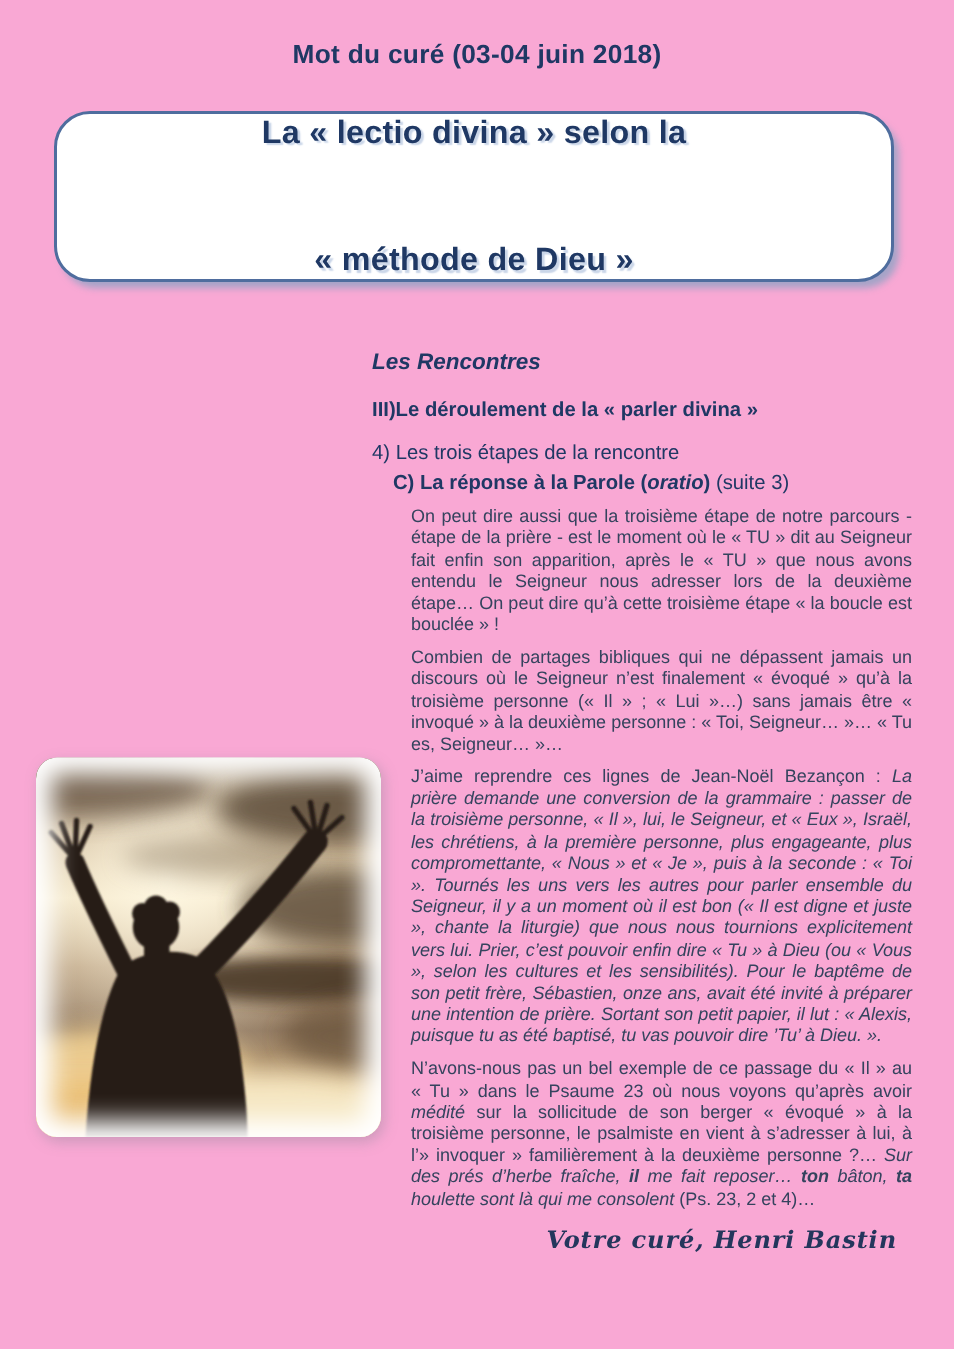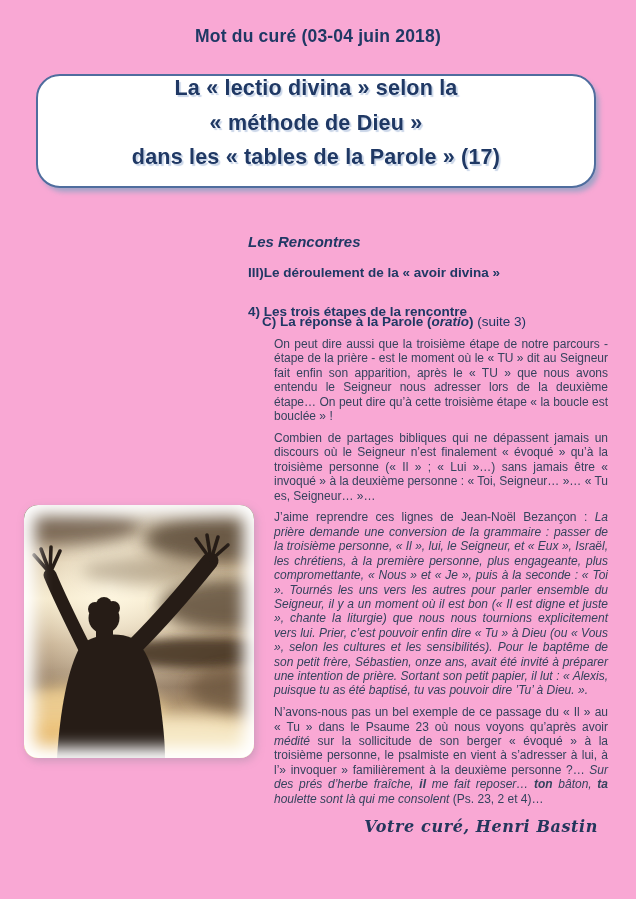--- a/index.html
+++ b/index.html
@@ -17,40 +17,40 @@
     position:absolute;top:26px;left:0;width:100%;
     text-align:center;font-size:17.5px;font-weight:700;
     color:#1f3864;letter-spacing:.2px;
   }
   
   .title-box{
     position:absolute;left:36px;top:74px;width:556px;height:110px;
     background:#ffffff;
     border:2.5px solid #4f6d9e;border-radius:24px;
     box-shadow:4px 5px 5px -1px rgba(142,162,196,.8);
-    display:flex;flex-direction:column;justify-content:flex-start;align-items:center;
+    display:flex;flex-direction:column;justify-content:space-between;align-items:center;
     gap:10px;
   }
   .title-line{
     font-size:21.5px;font-weight:700;color:#1f3864;line-height:1.15;
     text-shadow:1.8px 1.8px 1px #c9d5e8;
     letter-spacing:.2px;white-space:nowrap;
   }
   
   .h-rencontres{
     position:absolute;left:248px;top:233px;
     font-size:15px;font-weight:700;font-style:italic;color:#1f3864;
   }
   .h-iii{
     position:absolute;left:248px;top:265px;
     font-size:13.5px;font-weight:700;color:#1f3864;
   }
   .h-4{
-    position:absolute;left:248px;top:304px;
-    font-size:13.5px;font-weight:700;color:#1f3864;
+    position:absolute;left:248px;top:294px;
+    font-size:13.5px;font-weight:400;color:#1f3864;
   }
   .h-c{
     position:absolute;left:262px;top:314px;
     font-size:13.5px;color:#1f3864;
   }
   
   .body-col{
     position:absolute;left:274px;top:337px;width:334px;
     color:#35435e;
   }
@@ -87,25 +87,24 @@
 </head>
 <body>
 
 <div class="page">
 
   <div class="doc-header">Mot du curé (03-04 juin 2018)</div>
 
   <div class="title-box">
     <div class="title-line">La « lectio divina » selon la</div>
     <div class="title-line">« méthode de Dieu »</div>
-    <div class="title-line">dans les « tables de la Parole » (17)</div>
   </div>
 
   <div class="h-rencontres">Les Rencontres</div>
-  <div class="h-iii">III)Le déroulement de la « avoir divina »</div>
+  <div class="h-iii">III)Le déroulement de la « parler divina »</div>
   <div class="h-4">4) Les trois étapes de la rencontre</div>
   <div class="h-c"><span class="run-bold">C) La réponse à la Parole (</span><span class="run-bolditalic">oratio</span><span class="run-bold">) </span><span class="run-regular">(suite 3)</span></div>
 
   <div class="body-col">
     <p class="body-p"><span class="run-regular">On peut dire aussi que la troisième étape de notre parcours - étape de la prière - est le moment où le « TU » dit au Seigneur fait enfin son apparition, après le « TU » que nous avons entendu le Seigneur nous adresser lors de la deuxième étape… On peut dire qu’à cette troisième étape « la boucle est bouclée » !</span></p>
     <p class="body-p"><span class="run-regular">Combien de partages bibliques qui ne dépassent jamais un discours où le Seigneur n’est finalement « évoqué » qu’à la troisième personne (« Il » ; « Lui »…) sans jamais être « invoqué » à la deuxième personne : « Toi, Seigneur… »… « Tu es, Seigneur… »…</span></p>
     <p class="body-p"><span class="run-regular">J’aime reprendre ces lignes de Jean-Noël Bezançon : </span><span class="run-italic">La prière demande une conversion de la grammaire : passer de la troisième personne, « Il », lui, le Seigneur, et « Eux », Israël, les chrétiens, à la première personne, plus engageante, plus compromettante, « Nous » et « Je », puis à la seconde : « Toi ». Tournés les uns vers les autres pour parler ensemble du Seigneur, il y a un moment où il est bon (« Il est digne et juste », chante la liturgie) que nous nous tournions explicitement vers lui. Prier, c’est pouvoir enfin dire « Tu » à Dieu (ou « Vous », selon les cultures et les sensibilités). Pour le baptême de son petit frère, Sébastien, onze ans, avait été invité à préparer une intention de prière. Sortant son petit papier, il lut : « Alexis, puisque tu as été baptisé, tu vas pouvoir dire ’Tu’ à Dieu. ».</span></p>
     <p class="body-p"><span class="run-regular">N’avons-nous pas un bel exemple de ce passage du « Il » au « Tu » dans le Psaume 23 où nous voyons qu’après avoir </span><span class="run-italic">médité</span><span class="run-regular"> sur la sollicitude de son berger « évoqué » à la troisième personne, le psalmiste en vient à s’adresser à lui, à l’» invoquer » familièrement à la deuxième personne ?… </span><span class="run-italic">Sur des prés d’herbe fraîche, </span><span class="run-bolditalic">il</span><span class="run-italic"> me fait reposer… </span><span class="run-bolditalic">ton</span><span class="run-italic"> bâton, </span><span class="run-bolditalic">ta</span><span class="run-italic"> houlette sont là qui me consolent</span><span class="run-regular"> (Ps. 23, 2 et 4)…</span></p>
   </div>
 

